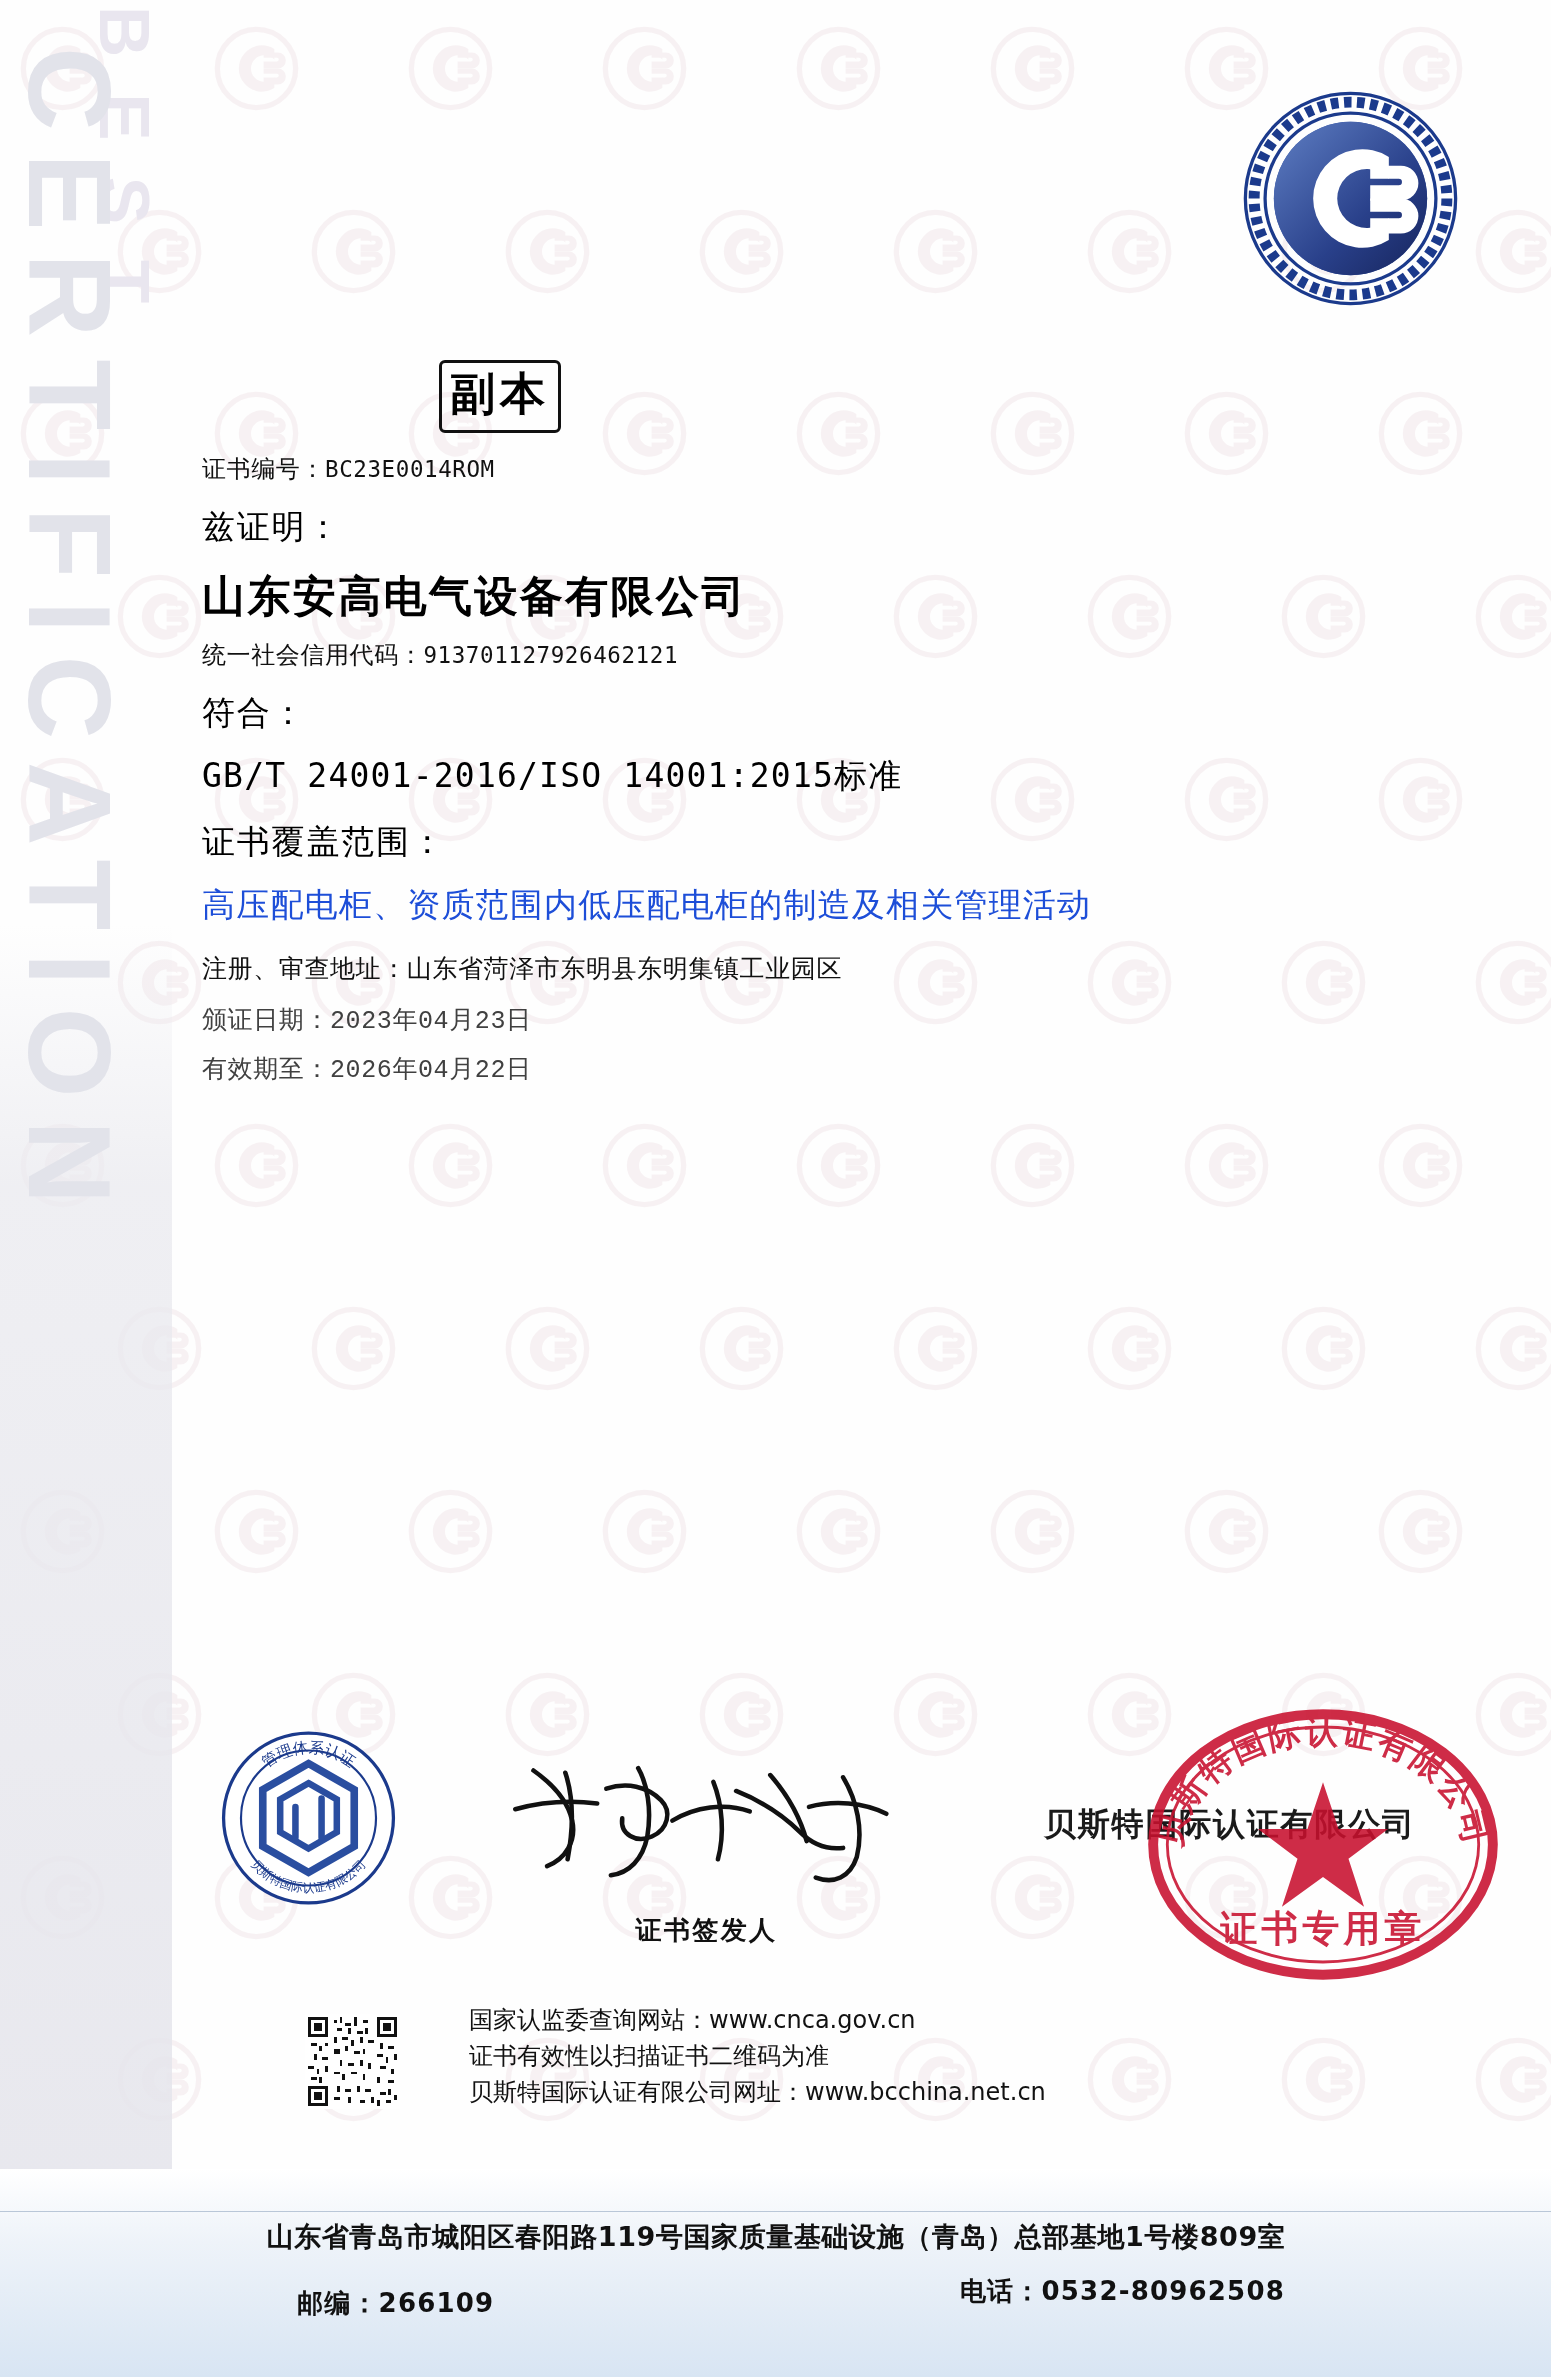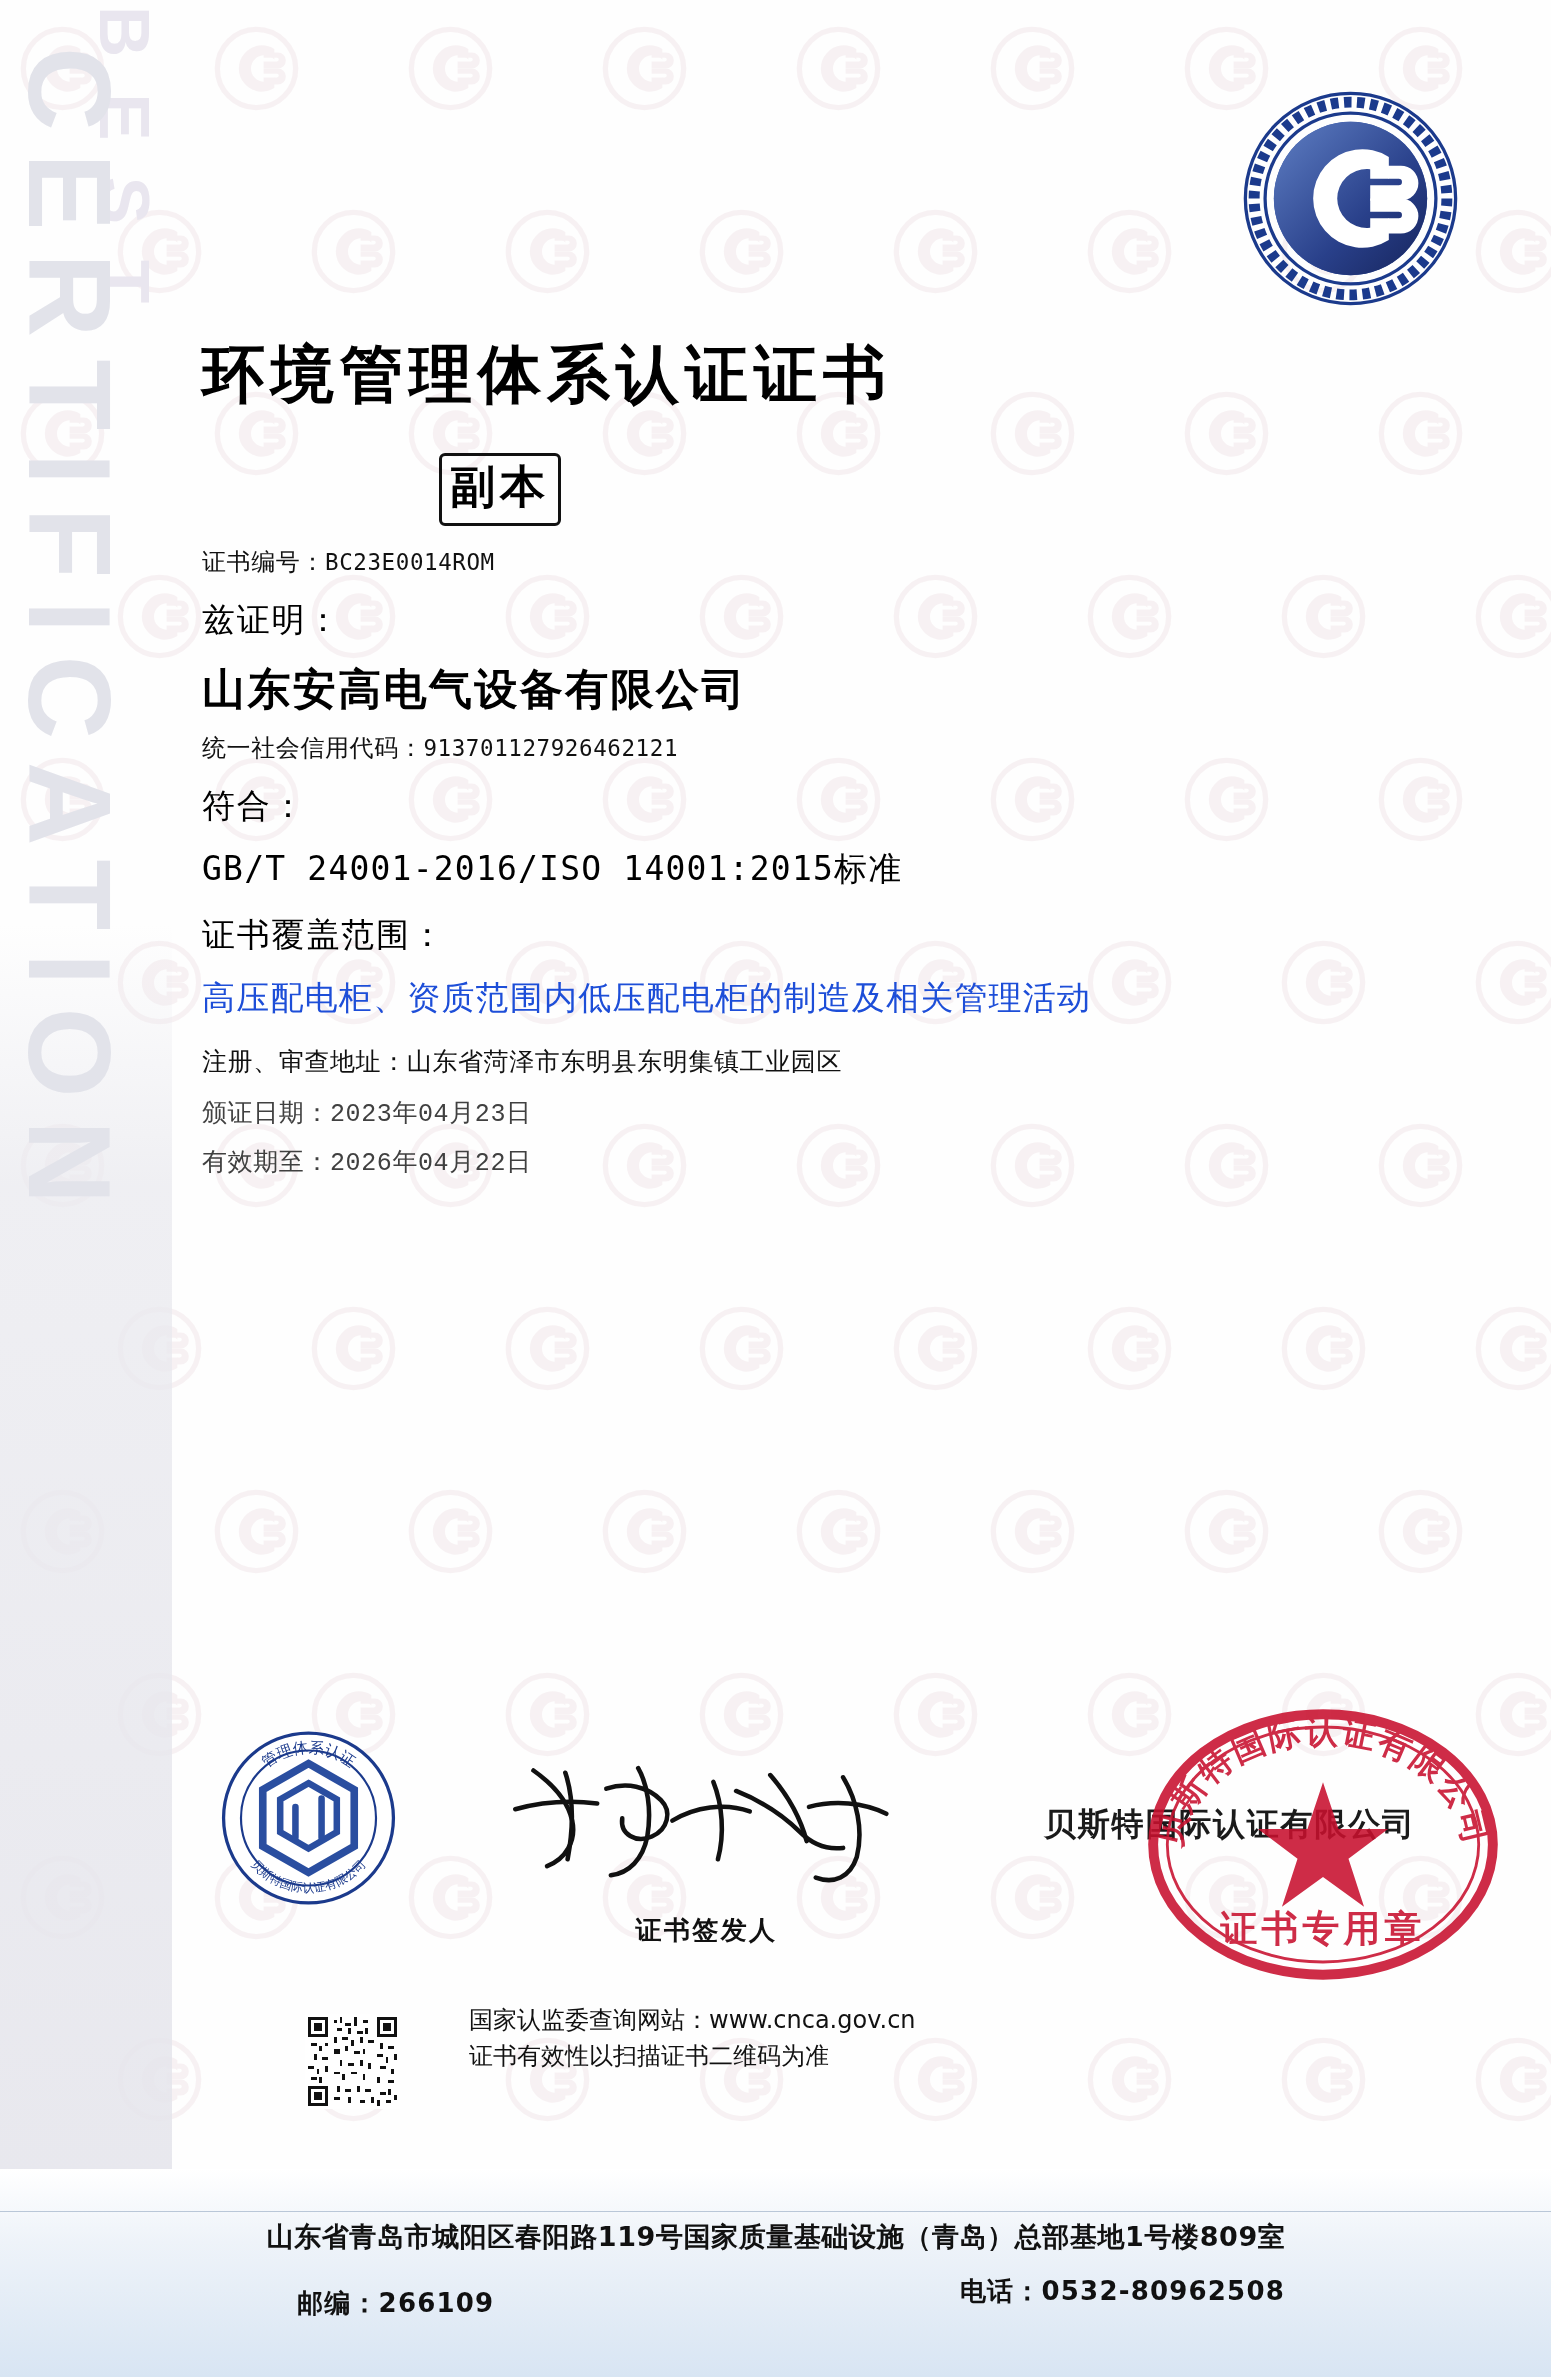--- a/index.html
+++ b/index.html
@@ -1169,21 +1169,20 @@
           <stop offset="100%" stop-color="#16245c"></stop>
         </linearGradient>
       </defs>
       <path d="M135 62 A45 45 0 1 0 135 138 L135 118 A27 27 0 1 1 135 82 Z" fill="#ffffff"></path>
       <path d="M118 70 h28 a16 16 0 0 1 0 32 h-28 v-14 h26 a3 3 0 0 0 0-6 h-26 z" fill="#ffffff"></path>
       <path d="M118 100 h28 a16 16 0 0 1 0 32 h-28 v-14 h26 a3 3 0 0 0 0-6 h-26 z" fill="#ffffff"></path>
     </svg>
   </div>
 
   <div class="content">
-    <h1 class="main-title">环境管理体系认证证书</h1>
 
     <div class="subtitle-wrap">
       <span class="bracket-box">副本</span>
     </div>
 
     <p class="row-small">
       <span>证书编号：</span><span class="mono">BC23E0014ROM</span>
     </p>
 
     <p class="row-label">兹证明：</p>
@@ -1340,20 +1339,21 @@
           <rect x="25" y="30" width="1" height="2"></rect>
         <rect x="28" y="30" width="2" height="1"></rect>
           <rect x="31" y="28" width="1" height="2"></rect>
       </g>
     </svg>
   </div>
 
   <div class="info-lines">
     <div>国家认监委查询网站：www.cnca.gov.cn</div>
     <div>证书有效性以扫描证书二维码为准</div>
+    <div>贝斯特国际认证有限公司网址：www.bcchina.net.cn</div>
   </div>
 
   <div class="footer-band"></div>
   <div class="footer-text footer-addr">山东省青岛市城阳区春阳路119号国家质量基础设施（青岛）总部基地1号楼809室</div>
   <div class="footer-text footer-zip">邮编：266109</div>
   <div class="footer-text footer-tel">电话：0532-80962508</div>
 
 </div>
 
 

